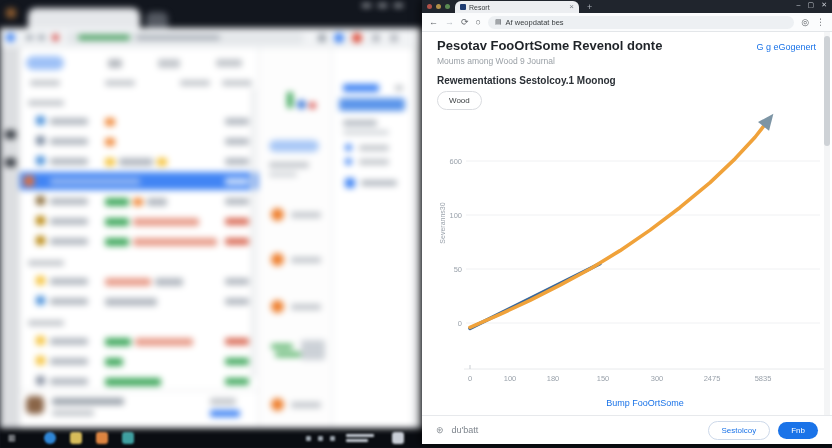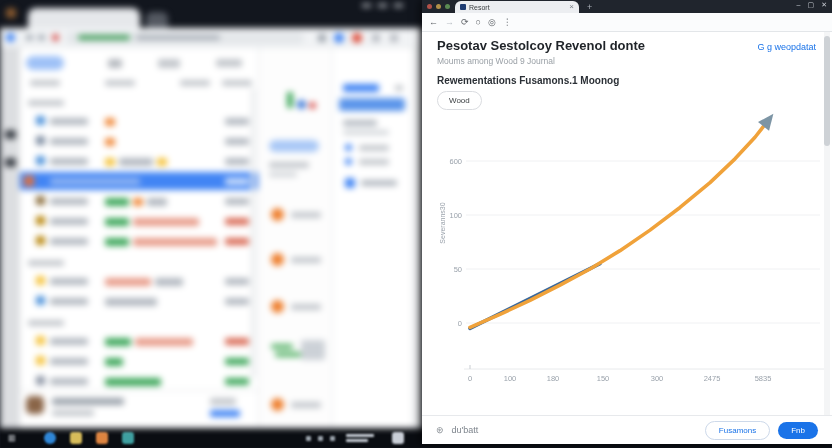--- a/index.html
+++ b/index.html
@@ -257,29 +257,33 @@
         <span>▢</span>
         <span>✕</span>
       </div>
     </div>
 
     <div id="toolbar">
       <span class="nav-ic">←</span>
       <span class="nav-ic dis">→</span>
       <span class="nav-ic">⟳</span>
       <span class="nav-ic">○</span>
+      <div id="addr">
+        <span class="addr-ic">▤</span>
+        <span class="addr-text">Af weopdatat bes</span>
+      </div>
       <span class="nav-ic">◎</span>
       <span class="nav-ic">⋮</span>
     </div>
 
     <div id="content">
-      <div id="page-title">Pesotav Sestolcoy Revenol donte</div>
+      <div id="page-title">Pesotav FooOrtSome Revenol donte</div>
       <div id="page-sub">Moums among Wood 9 Journal</div>
-      <div id="header-link">G g weopdatat</div>
-      <div id="section-title">Rewementations Fusamons.1 Moonog</div>
+      <div id="header-link">G g eGogenert</div>
+      <div id="section-title">Rewementations Sestolcoy.1 Moonog</div>
       <button id="filter-pill">Wood</button>
       <svg id="chart-svg" width="395" height="290">
           <line x1="31" y1="217" x2="385" y2="217" stroke="#f0f1f3" stroke-width="1"></line>
           <text x="27" y="219.5" text-anchor="end" font-size="7.5" fill="#9aa2ab" font-family="Liberation Sans, sans-serif">0</text>
           <line x1="31" y1="163" x2="385" y2="163" stroke="#f0f1f3" stroke-width="1"></line>
           <text x="27" y="165.5" text-anchor="end" font-size="7.5" fill="#9aa2ab" font-family="Liberation Sans, sans-serif">50</text>
           <line x1="31" y1="109" x2="385" y2="109" stroke="#f0f1f3" stroke-width="1"></line>
           <text x="27" y="111.5" text-anchor="end" font-size="7.5" fill="#9aa2ab" font-family="Liberation Sans, sans-serif">100</text>
           <line x1="31" y1="55" x2="385" y2="55" stroke="#f0f1f3" stroke-width="1"></line>
           <text x="27" y="57.5" text-anchor="end" font-size="7.5" fill="#9aa2ab" font-family="Liberation Sans, sans-serif">600</text>
@@ -290,26 +294,27 @@
           <text x="75" y="275" text-anchor="middle" font-size="7.5" fill="#9aa2ab" font-family="Liberation Sans, sans-serif">100</text>
           <text x="118" y="275" text-anchor="middle" font-size="7.5" fill="#9aa2ab" font-family="Liberation Sans, sans-serif">180</text>
           <text x="168" y="275" text-anchor="middle" font-size="7.5" fill="#9aa2ab" font-family="Liberation Sans, sans-serif">150</text>
           <text x="222" y="275" text-anchor="middle" font-size="7.5" fill="#9aa2ab" font-family="Liberation Sans, sans-serif">300</text>
           <text x="277" y="275" text-anchor="middle" font-size="7.5" fill="#9aa2ab" font-family="Liberation Sans, sans-serif">2475</text>
           <text x="328" y="275" text-anchor="middle" font-size="7.5" fill="#9aa2ab" font-family="Liberation Sans, sans-serif">5835</text>
           <polyline points="35,222.4 165,157.6" fill="none" stroke="#3a689b" stroke-width="3.6" stroke-linecap="round" stroke-linejoin="round"></polyline>
           <polyline points="35,221.32 65,208.36 95,194.32 124.99999999999999,179.2 155,163 185,144.64 214.99999999999997,124.11999999999999 245,101.44 275,76.6 300,52.839999999999975 320,31.23999999999998 331,17.19999999999999" fill="none" stroke="#f0a23a" stroke-width="3.6" stroke-linecap="round" stroke-linejoin="round"></polyline>
           <polygon points="338.4007775778225,7.753916618852017 334.0432894463955,24.66581471411243 323.0228588350562,16.03157420665286" fill="#7d95a5"></polygon>
         </svg>
+      <div id="xaxis-link">Bump FooOrtSome</div>
       <div id="scrollbar">
         <div id="scroll-thumb"></div>
       </div>
     </div>
 
     <div id="footer">
       <span class="status-ic">⊛</span>
       <span class="status-text">du'batt</span>
       <span class="f-spacer"></span>
-      <button class="btn-outline">Fusamons</button>
+      <button class="btn-outline">Sestolcoy</button>
       <button class="btn-primary">Fnb</button>
     </div>
   </div>
 </div>
 
 </body></html>

